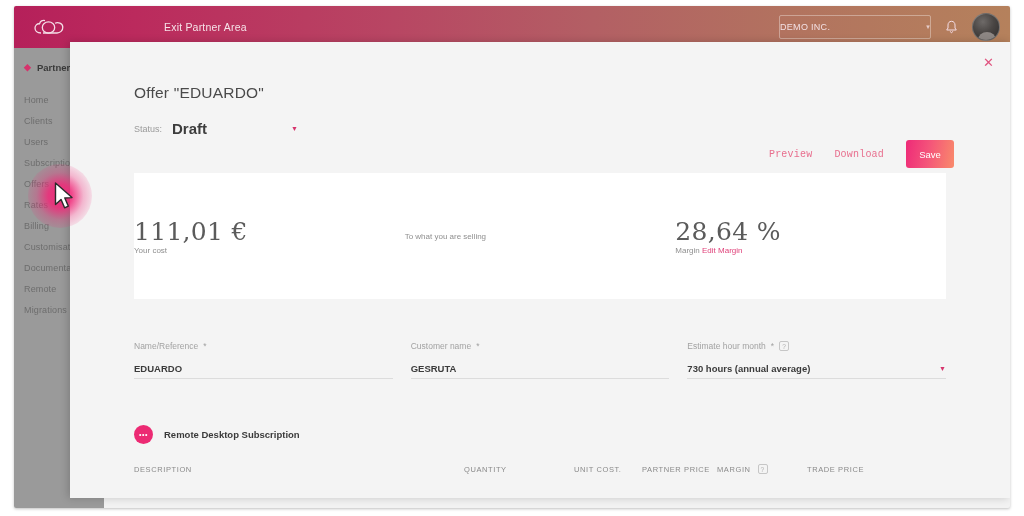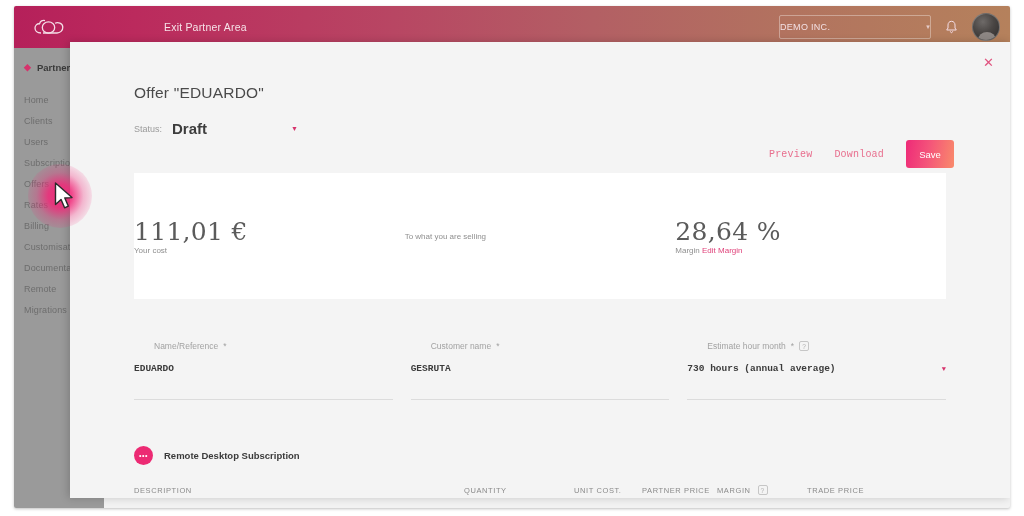--- a/index.html
+++ b/index.html
@@ -255,44 +255,42 @@
     display: flex;
     gap: 18px;
   }
   .field { flex: 1; }
   .field-label {
     font-size: 8.5px;
     color: #a2a2a2;
     display: flex;
     align-items: center;
     gap: 5px;
-    margin-left: 20px;
   }
   .req { color: #a2a2a2; }
   .help-icon {
     display: inline-flex;
     align-items: center;
     justify-content: center;
     width: 10px; height: 10px;
     border: 1px solid #c6c6c6;
     border-radius: 2px;
     font-size: 6.5px;
     color: #aeaeae;
     cursor: pointer;
   }
   .field-value {
     margin-top: 12px;
-    padding-bottom: 25px;
+    padding-bottom: 4px;
     border-bottom: 1px solid #dcdcdc;
     font-size: 9.5px;
     color: #3b3b3b;
     font-weight: bold;
     display: flex;
     align-items: center;
-    font-family: Liberation Mono, monospace;
   }
   .field-value .caret {
     margin-left: auto;
     color: #d6336c;
     font-size: 7px;
     font-weight: normal;
     cursor: pointer;
   }
 
   

